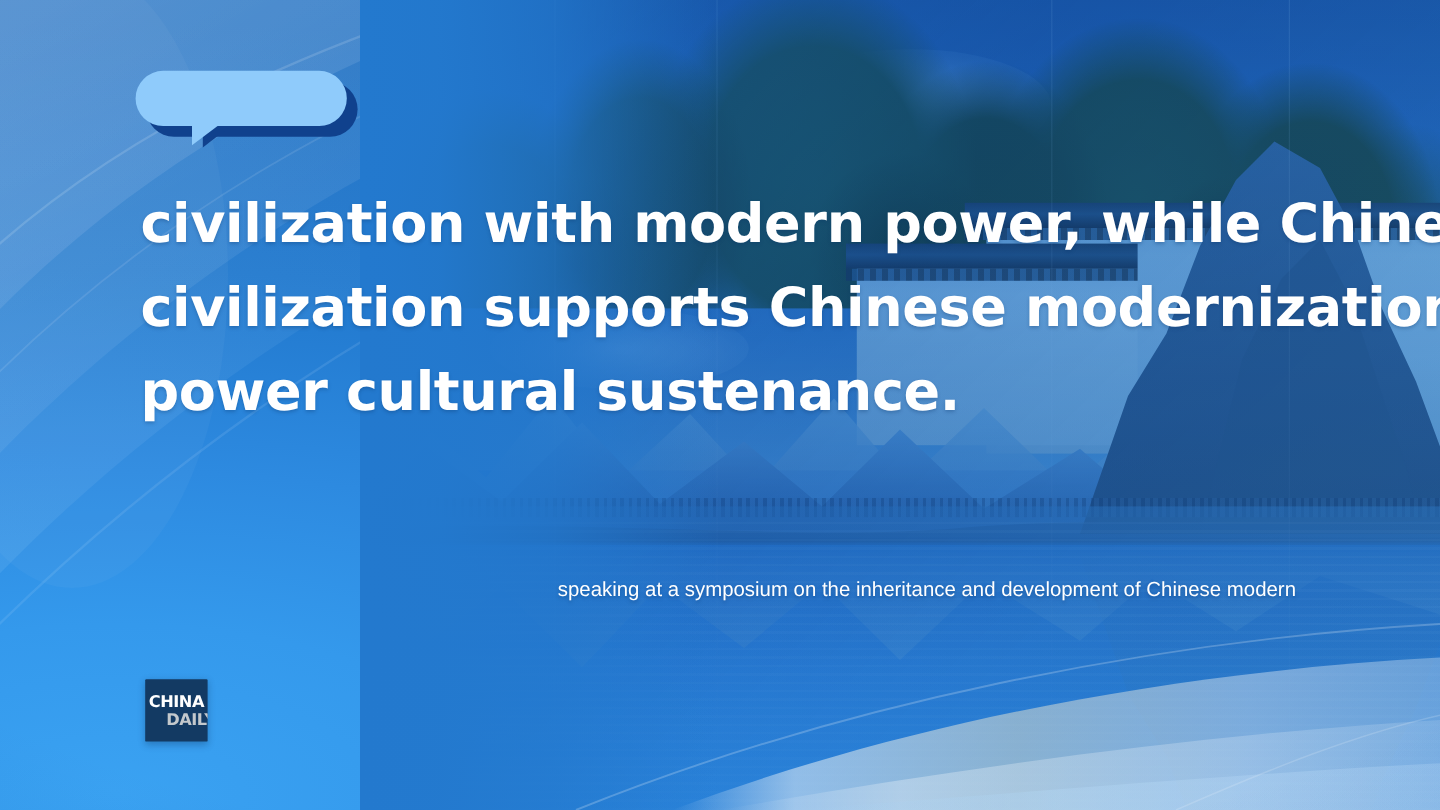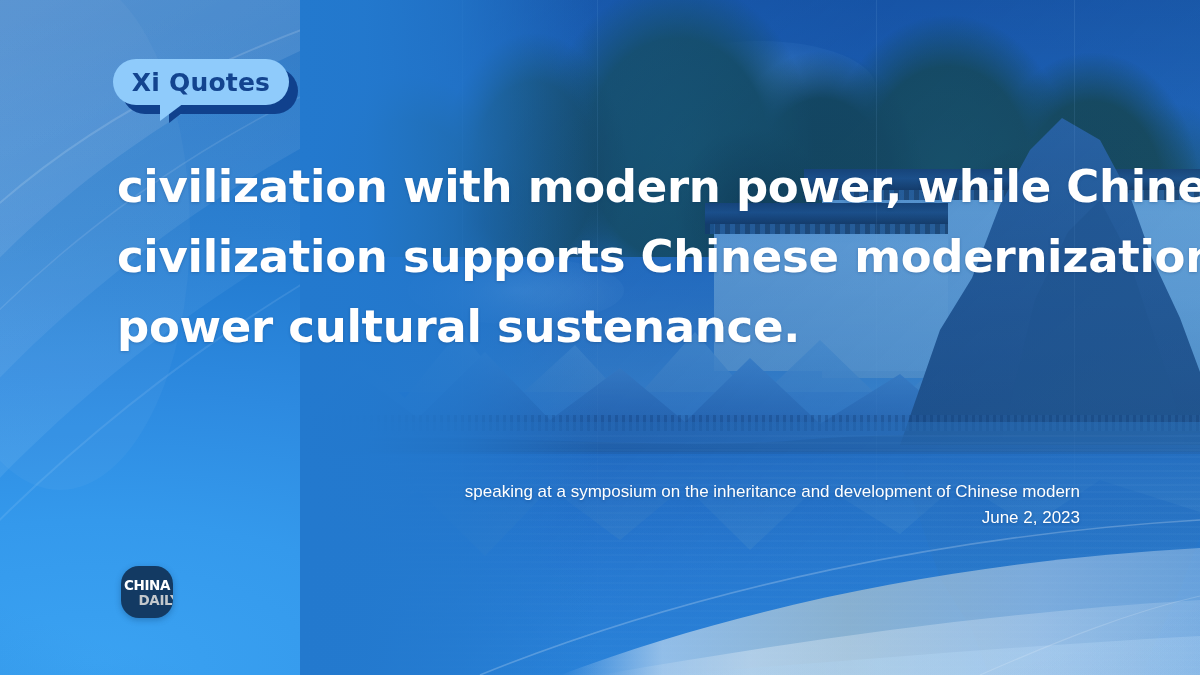--- a/index.html
+++ b/index.html
@@ -199,21 +199,21 @@
   }
   .attrib-author { font-size:27px; line-height:34px; letter-spacing:.2px; }
   .attrib-occasion { font-size:17px; line-height:28px; margin-top:6px; }
   .attrib-date { font-size:17px; line-height:24px; }
 
   
   .logo {
     position:absolute; left:121px; top:566px;
     width:52px; height:52px;
     background:#133a63;
-    border-radius:18px;
+    border-radius:1px;
     box-shadow:0 2px 6px rgba(8,40,80,.3);
     display:flex; flex-direction:column;
     align-items:center; justify-content:center;
     gap:1px;
     overflow:hidden;
   }
   .logo-top {
     font-family:"DejaVu Sans", sans-serif;
     font-weight:bold; font-size:13.5px;
     color:#ffffff; letter-spacing:-0.4px;
@@ -372,32 +372,30 @@
     <path d="M 980 675 C 1060 640, 1130 612, 1200 596" stroke="#ffffff" stroke-opacity="0.16" stroke-width="1.2" fill="none"></path>
   </svg>
 
   <div class="vignette"></div>
 
   <div class="badge-wrap">
     <div class="badge-shadow"></div>
     <div class="badge-shadow-tail"></div>
     <div class="badge"></div>
     <div class="badge-tail"></div>
-    <div class="badge-label">Xi Quotes</div>
   </div>
 
   <div class="quote">
     <div class="quote-line">civilization with modern power, while Chinese</div>
     <div class="quote-line">civilization supports Chinese modernization</div>
     <div class="quote-line">power cultural sustenance.</div>
   </div>
 
   <div class="attrib">
     <div class="attrib-occasion">speaking at a symposium on the inheritance and development of Chinese modern</div>
-    <div class="attrib-date">June 2, 2023</div>
   </div>
 
   <div class="logo">
     <div class="logo-top">CHINA</div>
     <div class="logo-bot">DAILY</div>
   </div>
 
 </div>
 
 </body></html>

